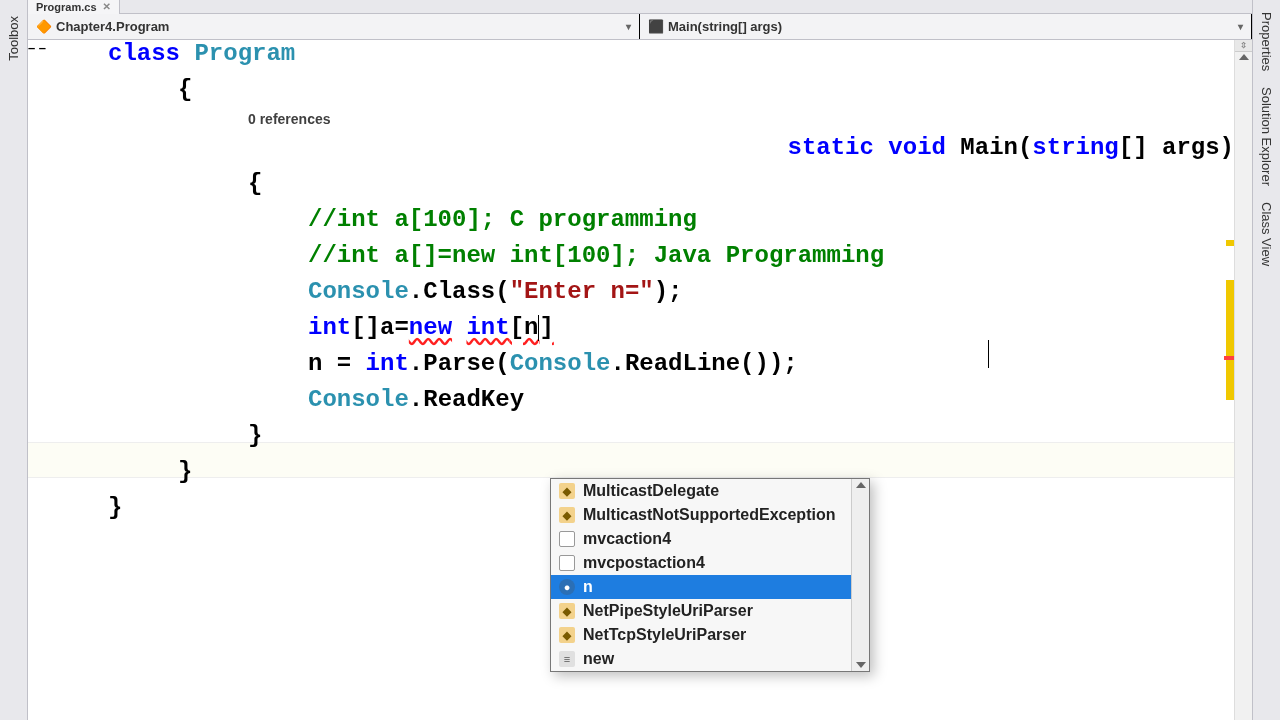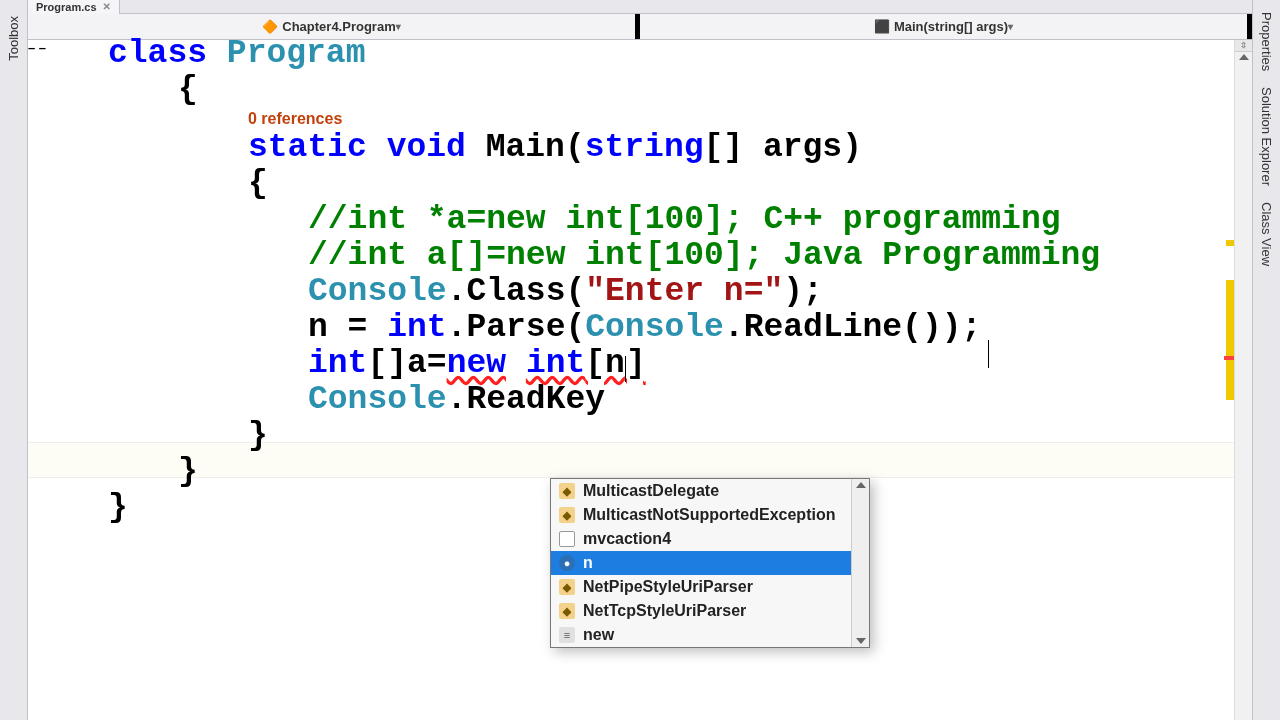--- a/index.html
+++ b/index.html
@@ -5,27 +5,27 @@
   * { margin: 0; padding: 0; box-sizing: border-box; }
   html, body { width: 1280px; height: 720px; overflow: hidden; font-family: "Segoe UI", Arial, sans-serif; font-size: 13px; background: #eee; }
   .root { display: flex; width: 100%; height: 100%; }
   .left-tool-strip { width: 28px; background: #e8e8ec; border-right: 1px solid #c0c0c8; display: flex; flex-direction: column; align-items: center; padding-top: 8px; }
   .left-tool-strip .tab-btn { writing-mode: vertical-rl; transform: rotate(180deg); padding: 8px 2px; color: #333; cursor: pointer; }
   .editor-area { flex: 1; display: flex; flex-direction: column; background: #fff; position: relative; font-weight: bold; }
   .doc-tab-row { height: 14px; background: #e8e8ec; border-bottom: 1px solid #c0c0c8; display: flex; align-items: center; }
   .doc-tab { display:flex; align-items:center; gap:6px; padding: 0 8px; height: 14px; background: #f5f5f7; border-right:1px solid #c0c0c8; font-size:11px; color:#333;}
   .close-x { color:#888; font-size: 10px; }
   .nav-row { height: 26px; background: #f3f3f5; border-bottom: 1px solid #c0c0c8; display: flex; }
-  .nav-dd { flex: 1; border-right: 5px solid #000000; display: flex; align-items: center; justify-content: center; padding: 0 8px; color: #333; position: relative; }
+  .nav-dd { flex: 1; border-right: 1px solid #000000; display: flex; align-items: center; justify-content: space-between; padding: 0 8px; color: #333; position: relative; }
   .nav-dd .ico { width: 14px; height: 14px; display:inline-block; margin-right:6px;}
   .nav-dd .chev { font-size: 10px; color: #666; }
   .code-body { flex: 1; position: relative; background: #fff; }
   .code-lines { position:absolute; left:80px; top:0; right:18px; }
-  .line { font-family: Consolas, "Courier New", monospace; font-size: 33px; line-height: 36px; white-space: pre; color: #000; }
-  .codelens { font-family: "Segoe UI", Arial, sans-serif; font-size: 16px; color: #c2410c; line-height: 22px; }
+  .line { font-family: Consolas, "Courier New", monospace; font-size: 24px; line-height: 36px; white-space: pre; color: #000; }
+  .codelens { font-family: "Segoe UI", Arial, sans-serif; font-size: 14px; color: #404040; line-height: 22px; }
   .kw   { color: #0000ff; }
   .cls  { color: #2b91af; }
   .str  { color: #a31515; }
   .cmt  { color: #008000; }
   .highlight-line { position:absolute; left:0; right:18px; height:36px; background:#fdfdf5; border-top:1px solid #eee; border-bottom:1px solid #eee; z-index:0;}
   .error-underline { text-decoration: underline wavy #ff2020; text-underline-offset: 4px;}
   .caret { display:inline-block; width:1px; height:26px; background:#000; vertical-align:text-bottom; }
   .intellisense { position:absolute; background:#f7f7f7; border:1px solid #777; box-shadow: 4px 4px 12px rgba(0,0,0,.25); font-family:"Segoe UI",Arial,sans-serif; font-size:16px; color:#222; display:flex; }
   .isense-list { width:300px; }
   .isense-item { display:flex; align-items:center; gap:8px; padding:2px 8px; height:24px; }
@@ -105,27 +105,27 @@
       <div class="dirty" style="left:56px; top:110px; height:400px; width:5px;"></div>
 
       
       <div class="cursor-text" style="left:960px; top:300px;"></div>
 
       
       <div class="code-lines">
         <div class="line" style="margin-top:-4px;"><span class="kw">class</span><span> </span><span class="cls">Program</span></div>
         <div class="line" style="padding-left:70px;">{</div>
         <div class="codelens" style="padding-left:140px;">0 references</div>
-        <div class="line" style="padding-left:140px;"><span class="kw">static</span><span> </span><span class="kw">void</span><span> Main(</span><span class="kw">string</span><span>[] args)</span></div>
+        <div class="line" style="padding-left:140px;text-align:right;"><span class="kw">static</span><span> </span><span class="kw">void</span><span> Main(</span><span class="kw">string</span><span>[] args)</span></div>
         <div class="line" style="padding-left:140px;">{</div>
-        <div class="line cmt" style="padding-left:200px;">//int *a=new int[100]; C++ programming</div>
+        <div class="line cmt" style="padding-left:200px;">//int a[100]; C programming</div>
         <div class="line cmt" style="padding-left:200px;">//int a[]=new int[100]; Java Programming</div>
         <div class="line" style="padding-left:200px;"><span class="cls">Console</span><span>.Class(</span><span class="str">"Enter n="</span><span>);</span></div>
+        <div class="line" style="padding-left:200px; position:relative; z-index:1;"><span class="kw">int</span><span>[]a=</span><span class="kw error-underline">new</span><span> </span><span class="kw error-underline">int</span><span class="error-underline">[n</span><span class="caret"></span><span class="error-underline">]</span></div>
         <div class="line" style="padding-left:200px;"><span>n = </span><span class="kw">int</span><span>.Parse(</span><span class="cls">Console</span><span>.ReadLine());</span></div>
-        <div class="line" style="padding-left:200px; position:relative; z-index:1;"><span class="kw">int</span><span>[]a=</span><span class="kw error-underline">new</span><span> </span><span class="kw error-underline">int</span><span class="error-underline">[n</span><span class="caret"></span><span class="error-underline">]</span></div>
         <div class="line"></div>
         <div class="line" style="padding-left:200px;"><span class="cls">Console</span><span>.ReadKey</span></div>
         <div class="line" style="padding-left:140px;">}</div>
         <div class="line" style="padding-left:70px;">}</div>
         <div class="line">}</div>
       </div>
 
       
       <div class="intellisense" style="left:522px; top:438px;">
         <div class="isense-list">
@@ -133,20 +133,24 @@
               <span class="isense-icon ic-delegate">◆</span>
               <span>MulticastDelegate</span>
             </div>
           <div class="isense-item">
               <span class="isense-icon ic-delegate">◆</span>
               <span>MulticastNotSupportedException</span>
             </div>
           <div class="isense-item">
               <span class="isense-icon ic-snippet"></span>
               <span>mvcaction4</span>
+            </div>
+          <div class="isense-item">
+              <span class="isense-icon ic-snippet"></span>
+              <span>mvcpostaction4</span>
             </div>
           <div class="isense-item selected">
               <span class="isense-icon ic-var">●</span>
               <span>n</span>
             </div>
           <div class="isense-item">
               <span class="isense-icon ic-delegate">◆</span>
               <span>NetPipeStyleUriParser</span>
             </div>
           <div class="isense-item">

